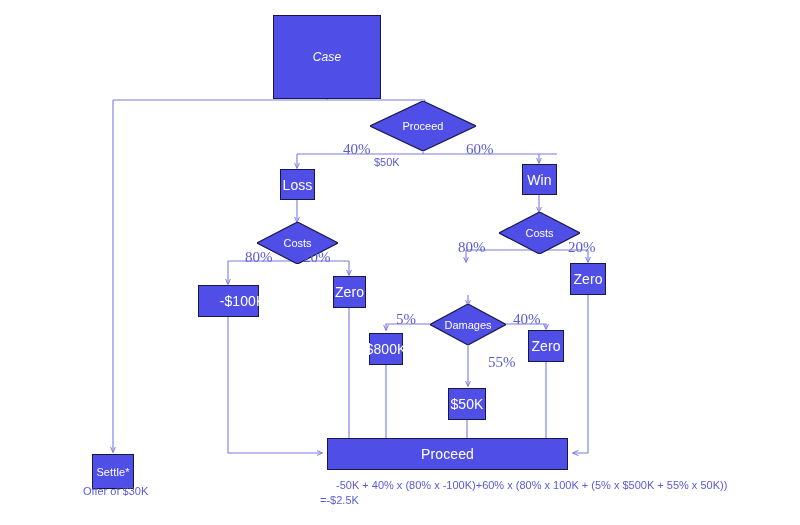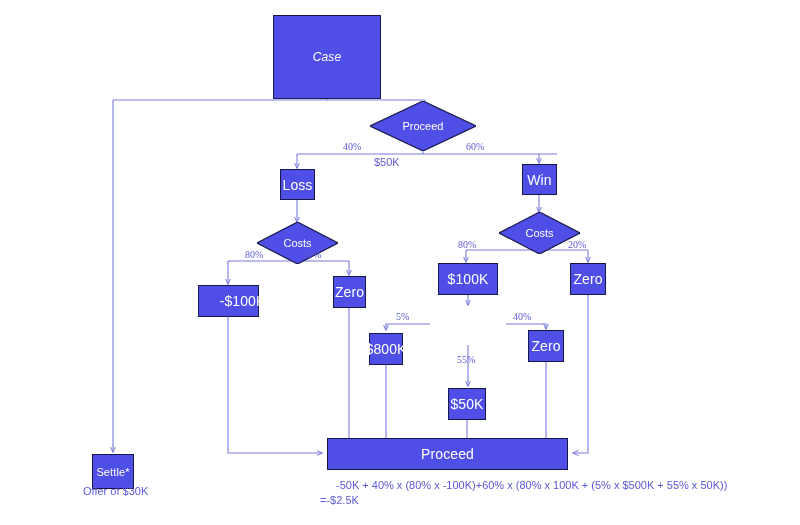--- a/index.html
+++ b/index.html
@@ -39,21 +39,21 @@
     white-space:nowrap;
   }
   .diamond .dshape{
     position:absolute;left:0;top:0;width:100%;height:100%;
   }
   .diamond .dlabel{position:relative;z-index:2;}
 
   .lbl{
     position:absolute;
     color:#5a5ad8;
-    font-size:10px;
+    font-size:15px;
     font-family:"Liberation Serif","DejaVu Serif",serif;
     white-space:nowrap;
   }
   .note{
     position:absolute;
     color:#5a5ad8;
     font-size:11px;
     white-space:nowrap;
     font-family:"Liberation Sans","DejaVu Sans",sans-serif;
   }
@@ -163,28 +163,31 @@
   </div>
 
   <div class="node" style="left:198px;top:285px;width:61px;height:32px;padding-left:28px;">
     <span>-$100K</span>
   </div>
 
   <div class="node" style="left:333px;top:276px;width:33px;height:32px;">
     <span>Zero</span>
   </div>
 
-  <div class="node" style="left:438px;top:263px;width:60px;height:32px;">
-    <span>$100K</span>
-  </div>
 
   <div class="node" style="left:570px;top:263px;width:36px;height:32px;">
     <span>Zero</span>
   </div>
 
+  <div class="diamond" style="left:430px;top:304px;width:76px;height:41px;">
+    <svg class="dshape" viewBox="0 0 76 41" preserveAspectRatio="none">
+      <polygon points="38,0 76,20.5 38,41 0,20.5" fill="#4f4fe8" stroke="#181848" stroke-width="1.2"></polygon>
+    </svg>
+    <span class="dlabel">Damages</span>
+  </div>
 
   <div class="node overflow" style="left:369px;top:333px;width:34px;height:32px;">
     <span>$800K</span>
   </div>
 
   <div class="node" style="left:528px;top:330px;width:36px;height:32px;">
     <span>Zero</span>
   </div>
 
   <div class="node" style="left:448px;top:388px;width:38px;height:32px;">
@@ -210,21 +213,21 @@
   <div class="lbl" style="left:303px;top:249px;">20%</div>
 
   <div class="lbl" style="left:458px;top:239px;">80%</div>
 
   <div class="lbl" style="left:568px;top:239px;">20%</div>
 
   <div class="lbl" style="left:396px;top:311px;">5%</div>
 
   <div class="lbl" style="left:513px;top:311px;">40%</div>
 
-  <div class="lbl" style="left:457px;top:354px;">55%</div>
+  <div class="lbl" style="left:469px;top:354px;padding-left:19px;">55%</div>
 
   <div class="note" style="left:83px;top:485px;">Offer of $30K</div>
 
   <div class="formula" style="left:336px;top:478px;">-50K + 40% x (80% x -100K)+60% x (80% x 100K + (5% x $500K + 55% x 50K))</div>
 
   <div class="formula" style="left:320px;top:493px;">=-$2.5K</div>
 
 </div>
 
 </body></html>

